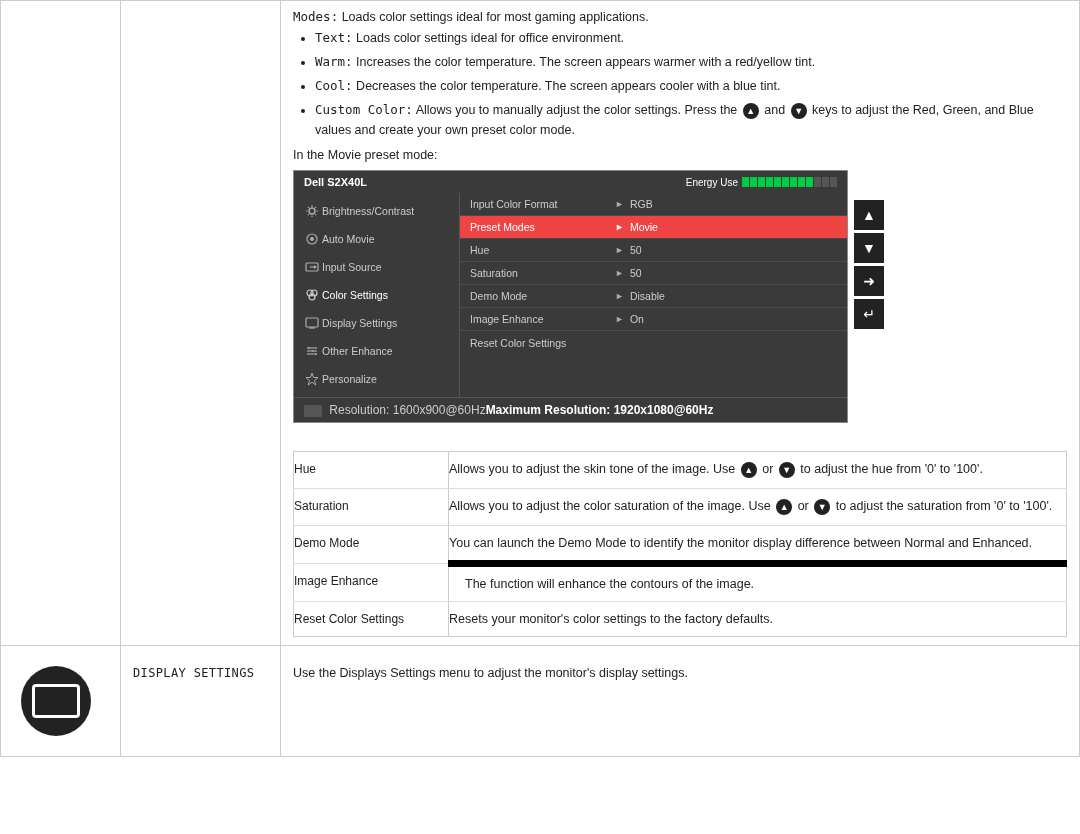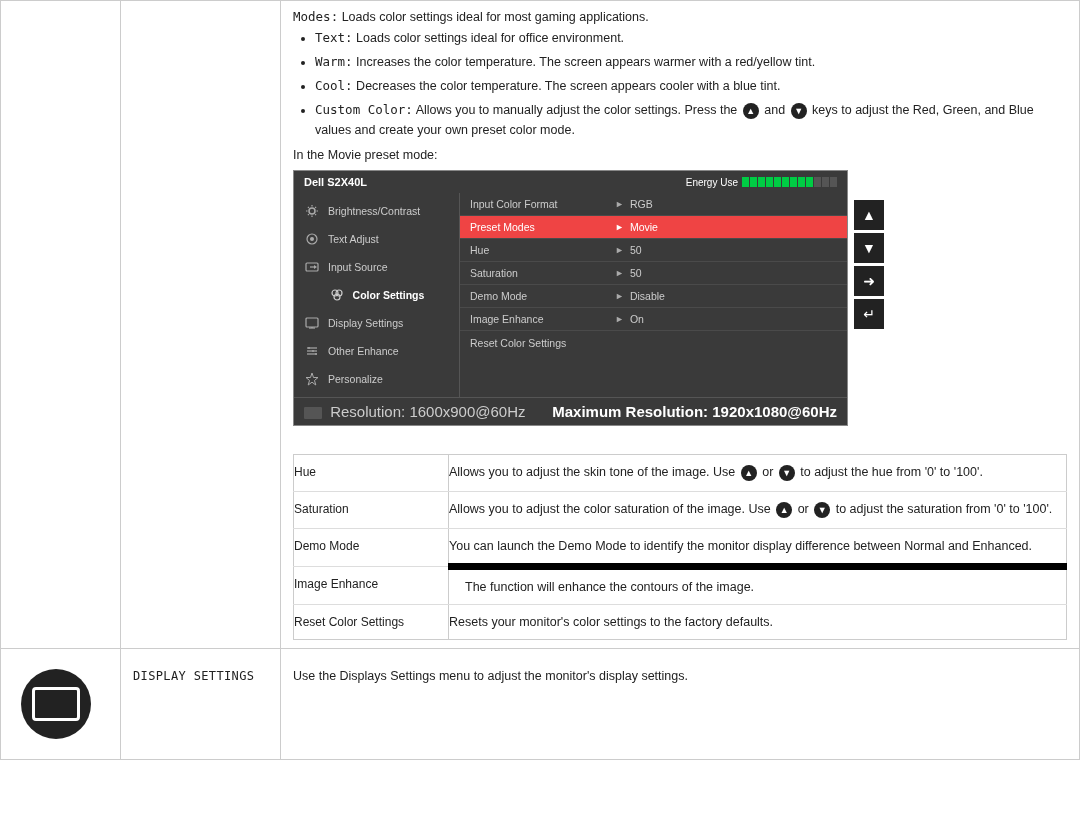--- a/index.html
+++ b/index.html
@@ -109,28 +109,27 @@
       background: #3a3a3a;
       padding: 4px 0;
     }
 
     .osd-item {
       display: flex;
       align-items: center;
       padding: 6px 10px;
       font-size: 10.5px;
       color: #ccc;
-      gap: 8px;
+      gap: 2px;
       cursor: pointer;
     }
 
     .osd-item.active {
       color: #fff;
-      font-weight: bold;
-      justify-content: center;
+      font-weight: normal;
     }
 
     .osd-icon {
       width: 16px;
       height: 16px;
       display: flex;
       align-items: center;
       justify-content: center;
       flex-shrink: 0;
     }
@@ -204,26 +203,25 @@
       display: flex;
       align-items: center;
       justify-content: center;
       cursor: pointer;
       color: #fff;
       font-size: 14px;
     }
 
     .monitor-footer {
       display: flex;
-      justify-content: space-between;
       align-items: center;
       padding: 5px 10px;
       background: #3a3a3a;
       border-top: 1px solid #555;
-      font-size: 15px;
+      font-size: 12px;
       color: #ccc;
     }
 
     .monitor-res-icon {
       display: inline-block;
       width: 18px;
       height: 12px;
       background: #555;
       border-radius: 1px;
       margin-right: 4px;
@@ -360,21 +358,21 @@
                     <span>Brightness/Contrast</span>
                   </div>
 
                   <div class="osd-item">
                     <div class="osd-icon">
                       <svg width="14" height="14" viewBox="0 0 14 14">
                         <circle cx="7" cy="7" r="5" fill="none" stroke="#aaa" stroke-width="1.2"></circle>
                         <circle cx="7" cy="7" r="2" fill="#aaa"></circle>
                       </svg>
                     </div>
-                    <span>Text Adjust</span>
+                    <span>Auto Movie</span>
                   </div>
 
                   <div class="osd-item">
                     <div class="osd-icon">
                       <svg width="14" height="14" viewBox="0 0 14 14">
                         <rect x="1" y="3" width="12" height="8" rx="1" fill="none" stroke="#aaa" stroke-width="1.2"></rect>
                         <line x1="5" y1="7" x2="9" y2="7" stroke="#aaa" stroke-width="1.2"></line>
                         <polygon points="9,5 12,7 9,9" fill="#aaa"></polygon>
                       </svg>
                     </div>

